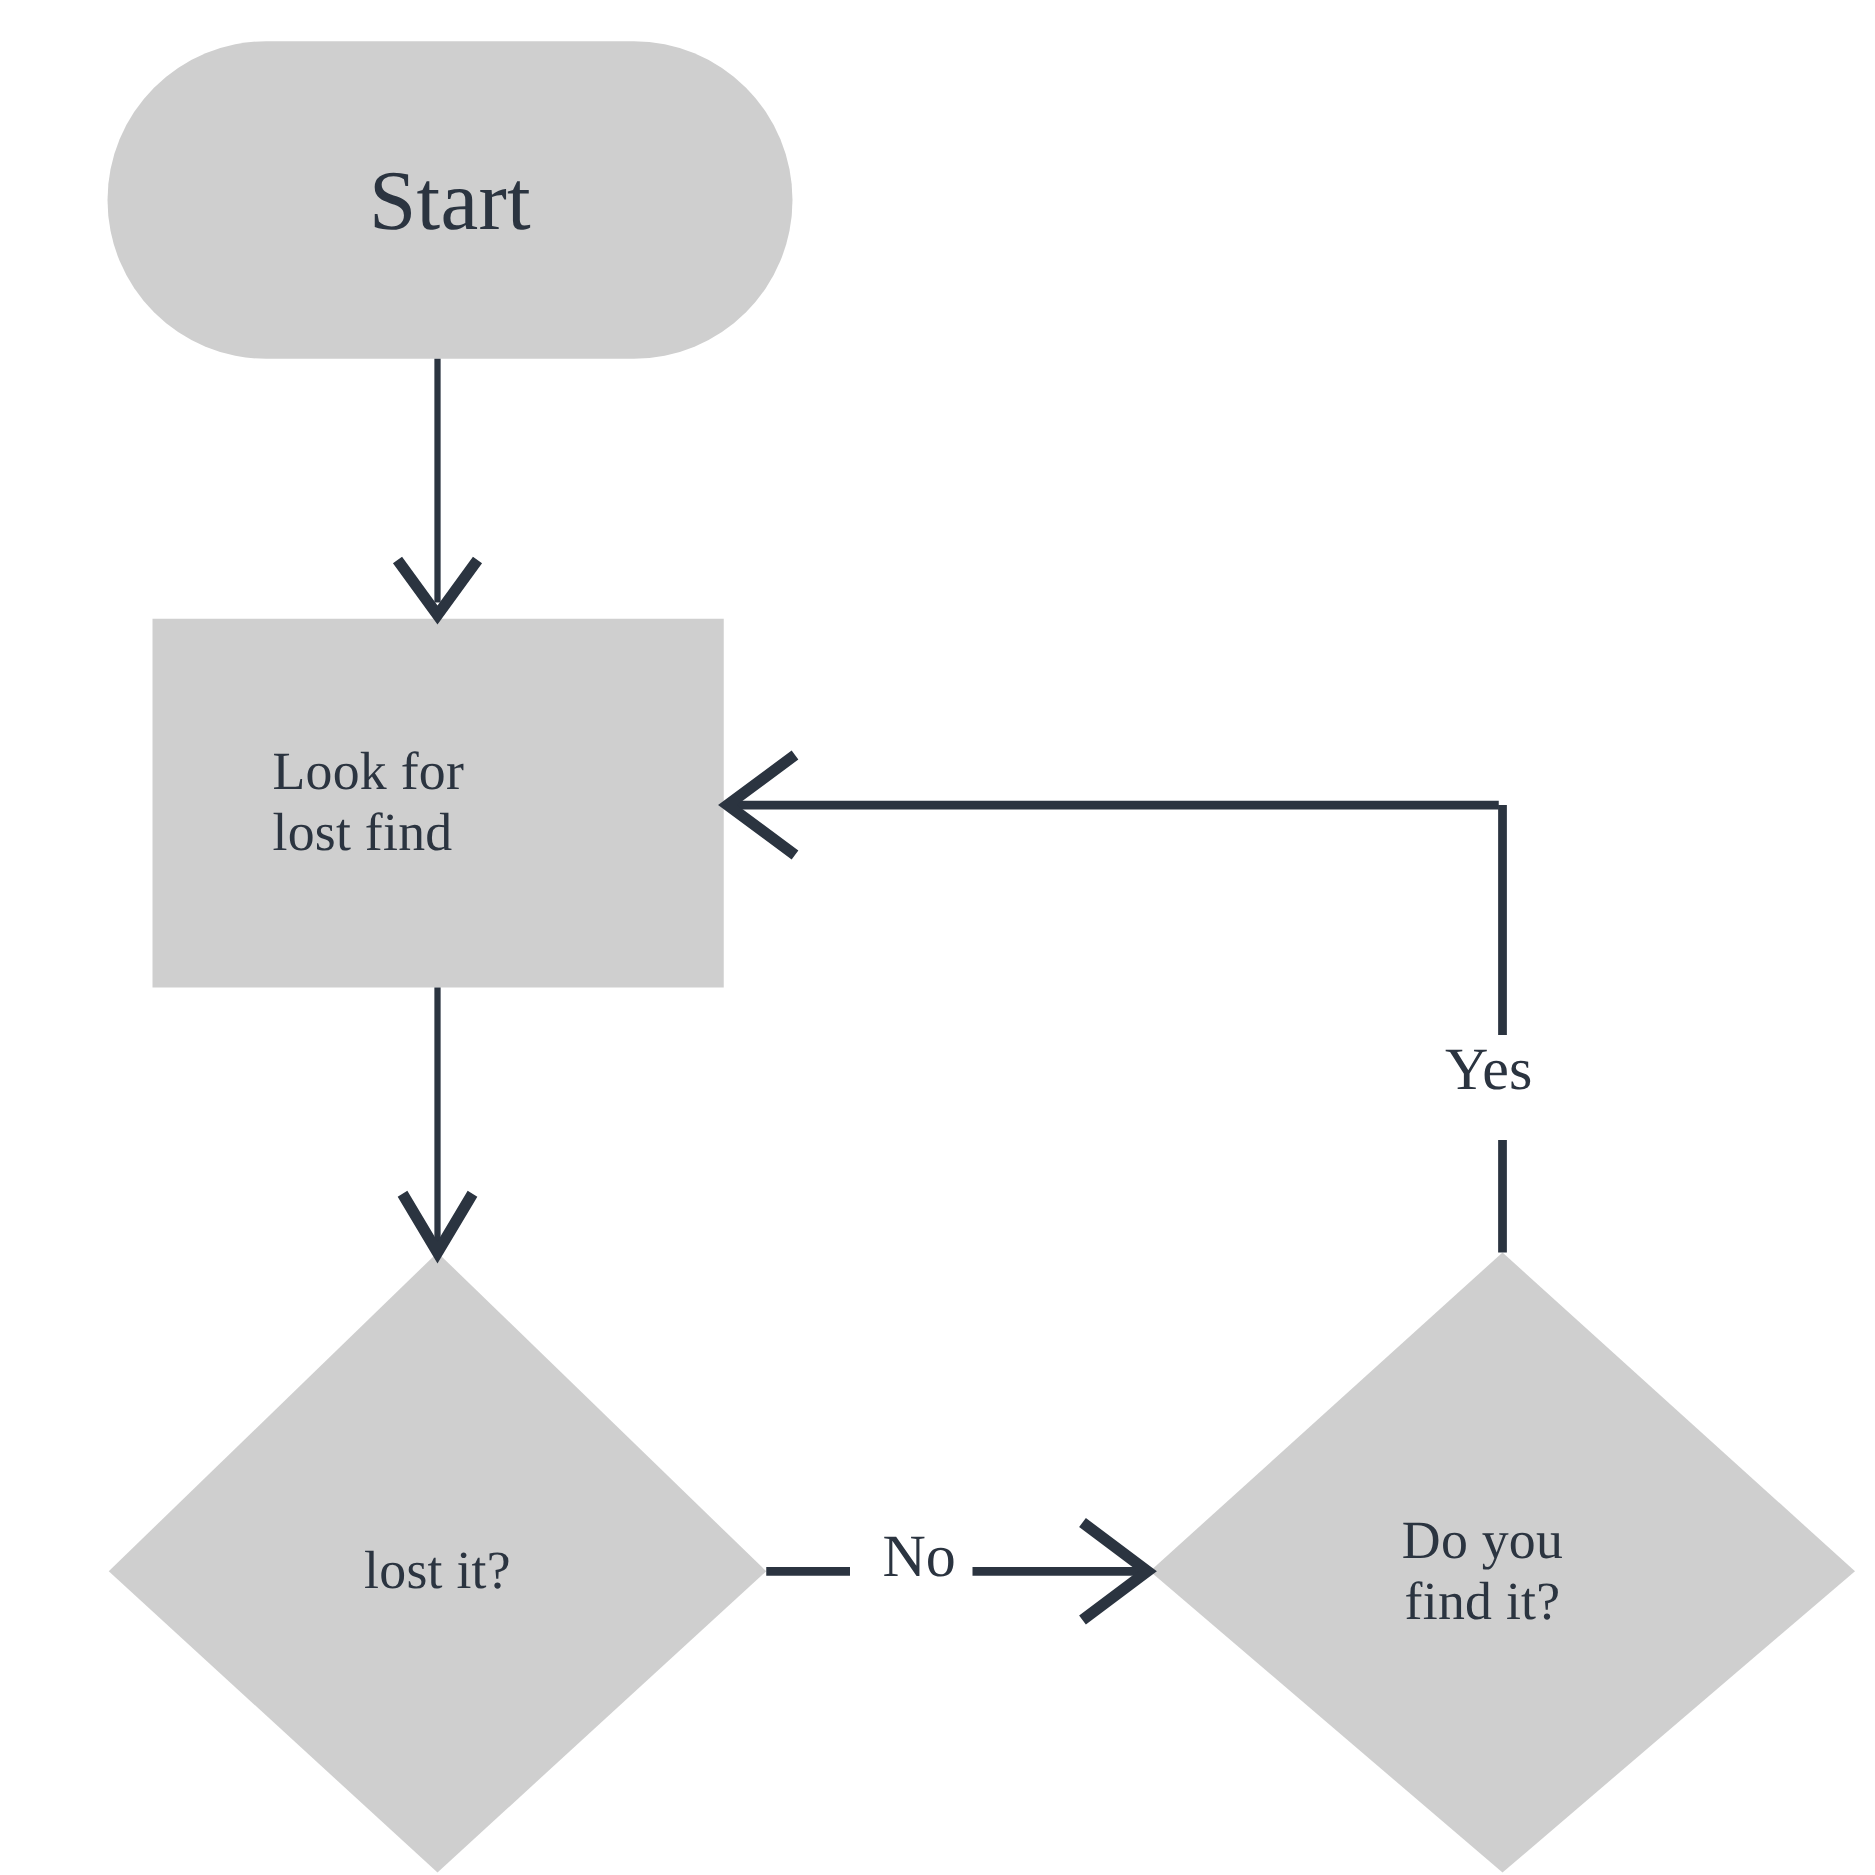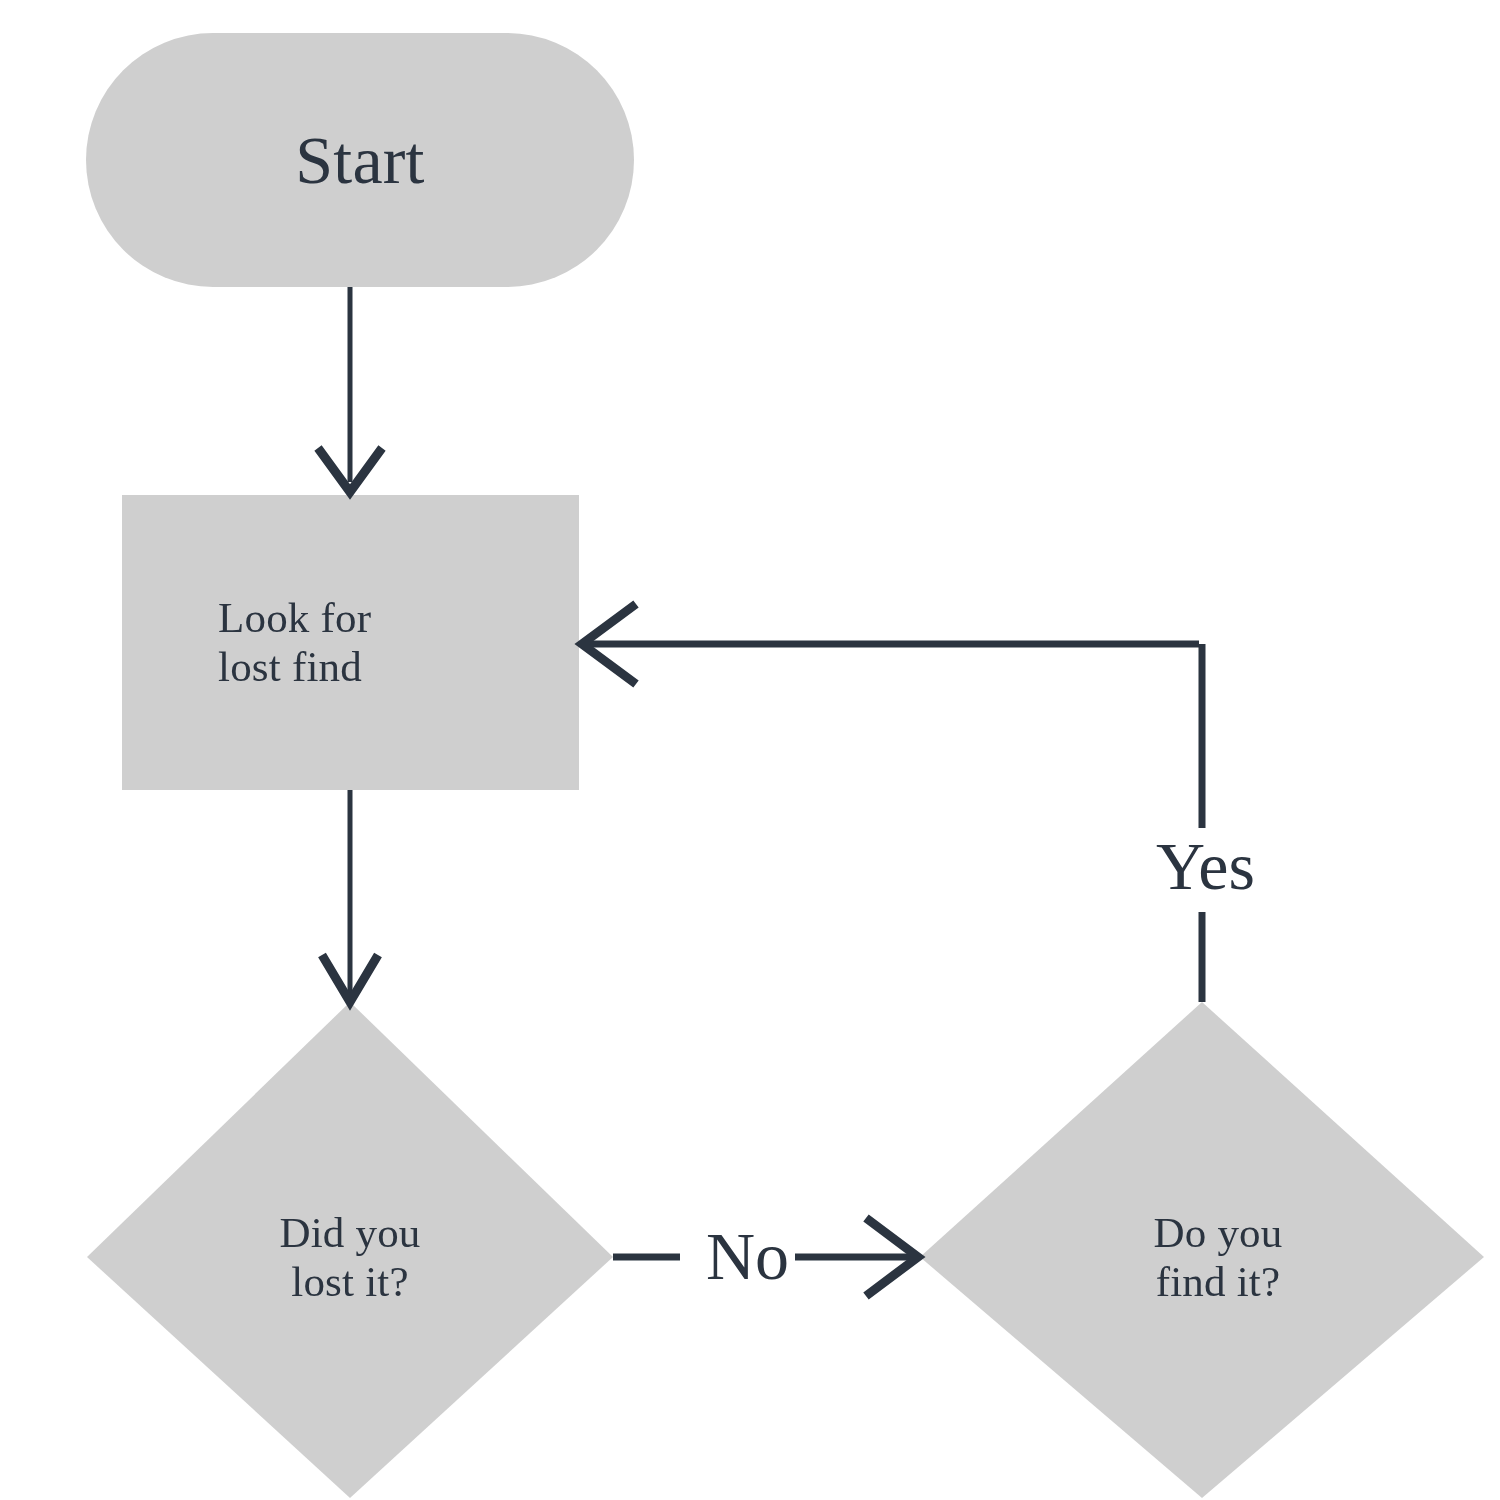--- a/index.html
+++ b/index.html
@@ -39,21 +39,21 @@
     line-height: 1.12;
     letter-spacing: 0.2px;
     pointer-events: none;
     white-space: nowrap;
   }
   .node-label .line { display: block; }
   .edge-label {
     position: absolute;
     color: #2b3440;
     font-family: "Liberation Serif", "DejaVu Serif", serif;
-    font-size: 68px;
+    font-size: 48px;
     line-height: 1;
     background: #ffffff;
     padding: 0 6px;
     white-space: nowrap;
   }
   
   #label-start {
     font-size: 68px;
   }
 </style>
@@ -99,25 +99,24 @@
   <div class="node-label" id="label-start" style="left:86px; top:33px; width:548px; height:254px;">
     <span class="line">Start</span>
   </div>
 
   <div class="node-label" id="label-look" style="left:122px; top:495px; width:457px; height:295px; align-items:flex-start; padding-left:96px; box-sizing:border-box;">
     <span class="line">Look for</span>
     <span class="line">lost find</span>
   </div>
 
   <div class="node-label" id="label-find" style="left:87px; top:1130px; width:526px; height:255px;">
-    <span class="line">Did you</span>
     <span class="line">lost it?</span>
   </div>
 
-  <div class="node-label" id="label-need" style="left:936px; top:1130px; width:564px; height:255px;">
+  <div class="node-label" id="label-need" style="left:904px; top:1130px; width:564px; height:255px;">
     <span class="line">Do you</span>
     <span class="line">find it?</span>
   </div>
 
   <div class="edge-label" style="left:1150px; top:832px;">Yes</div>
 
   <div class="edge-label" style="left:700px; top:1222px;">No</div>
 
 </div>
 

